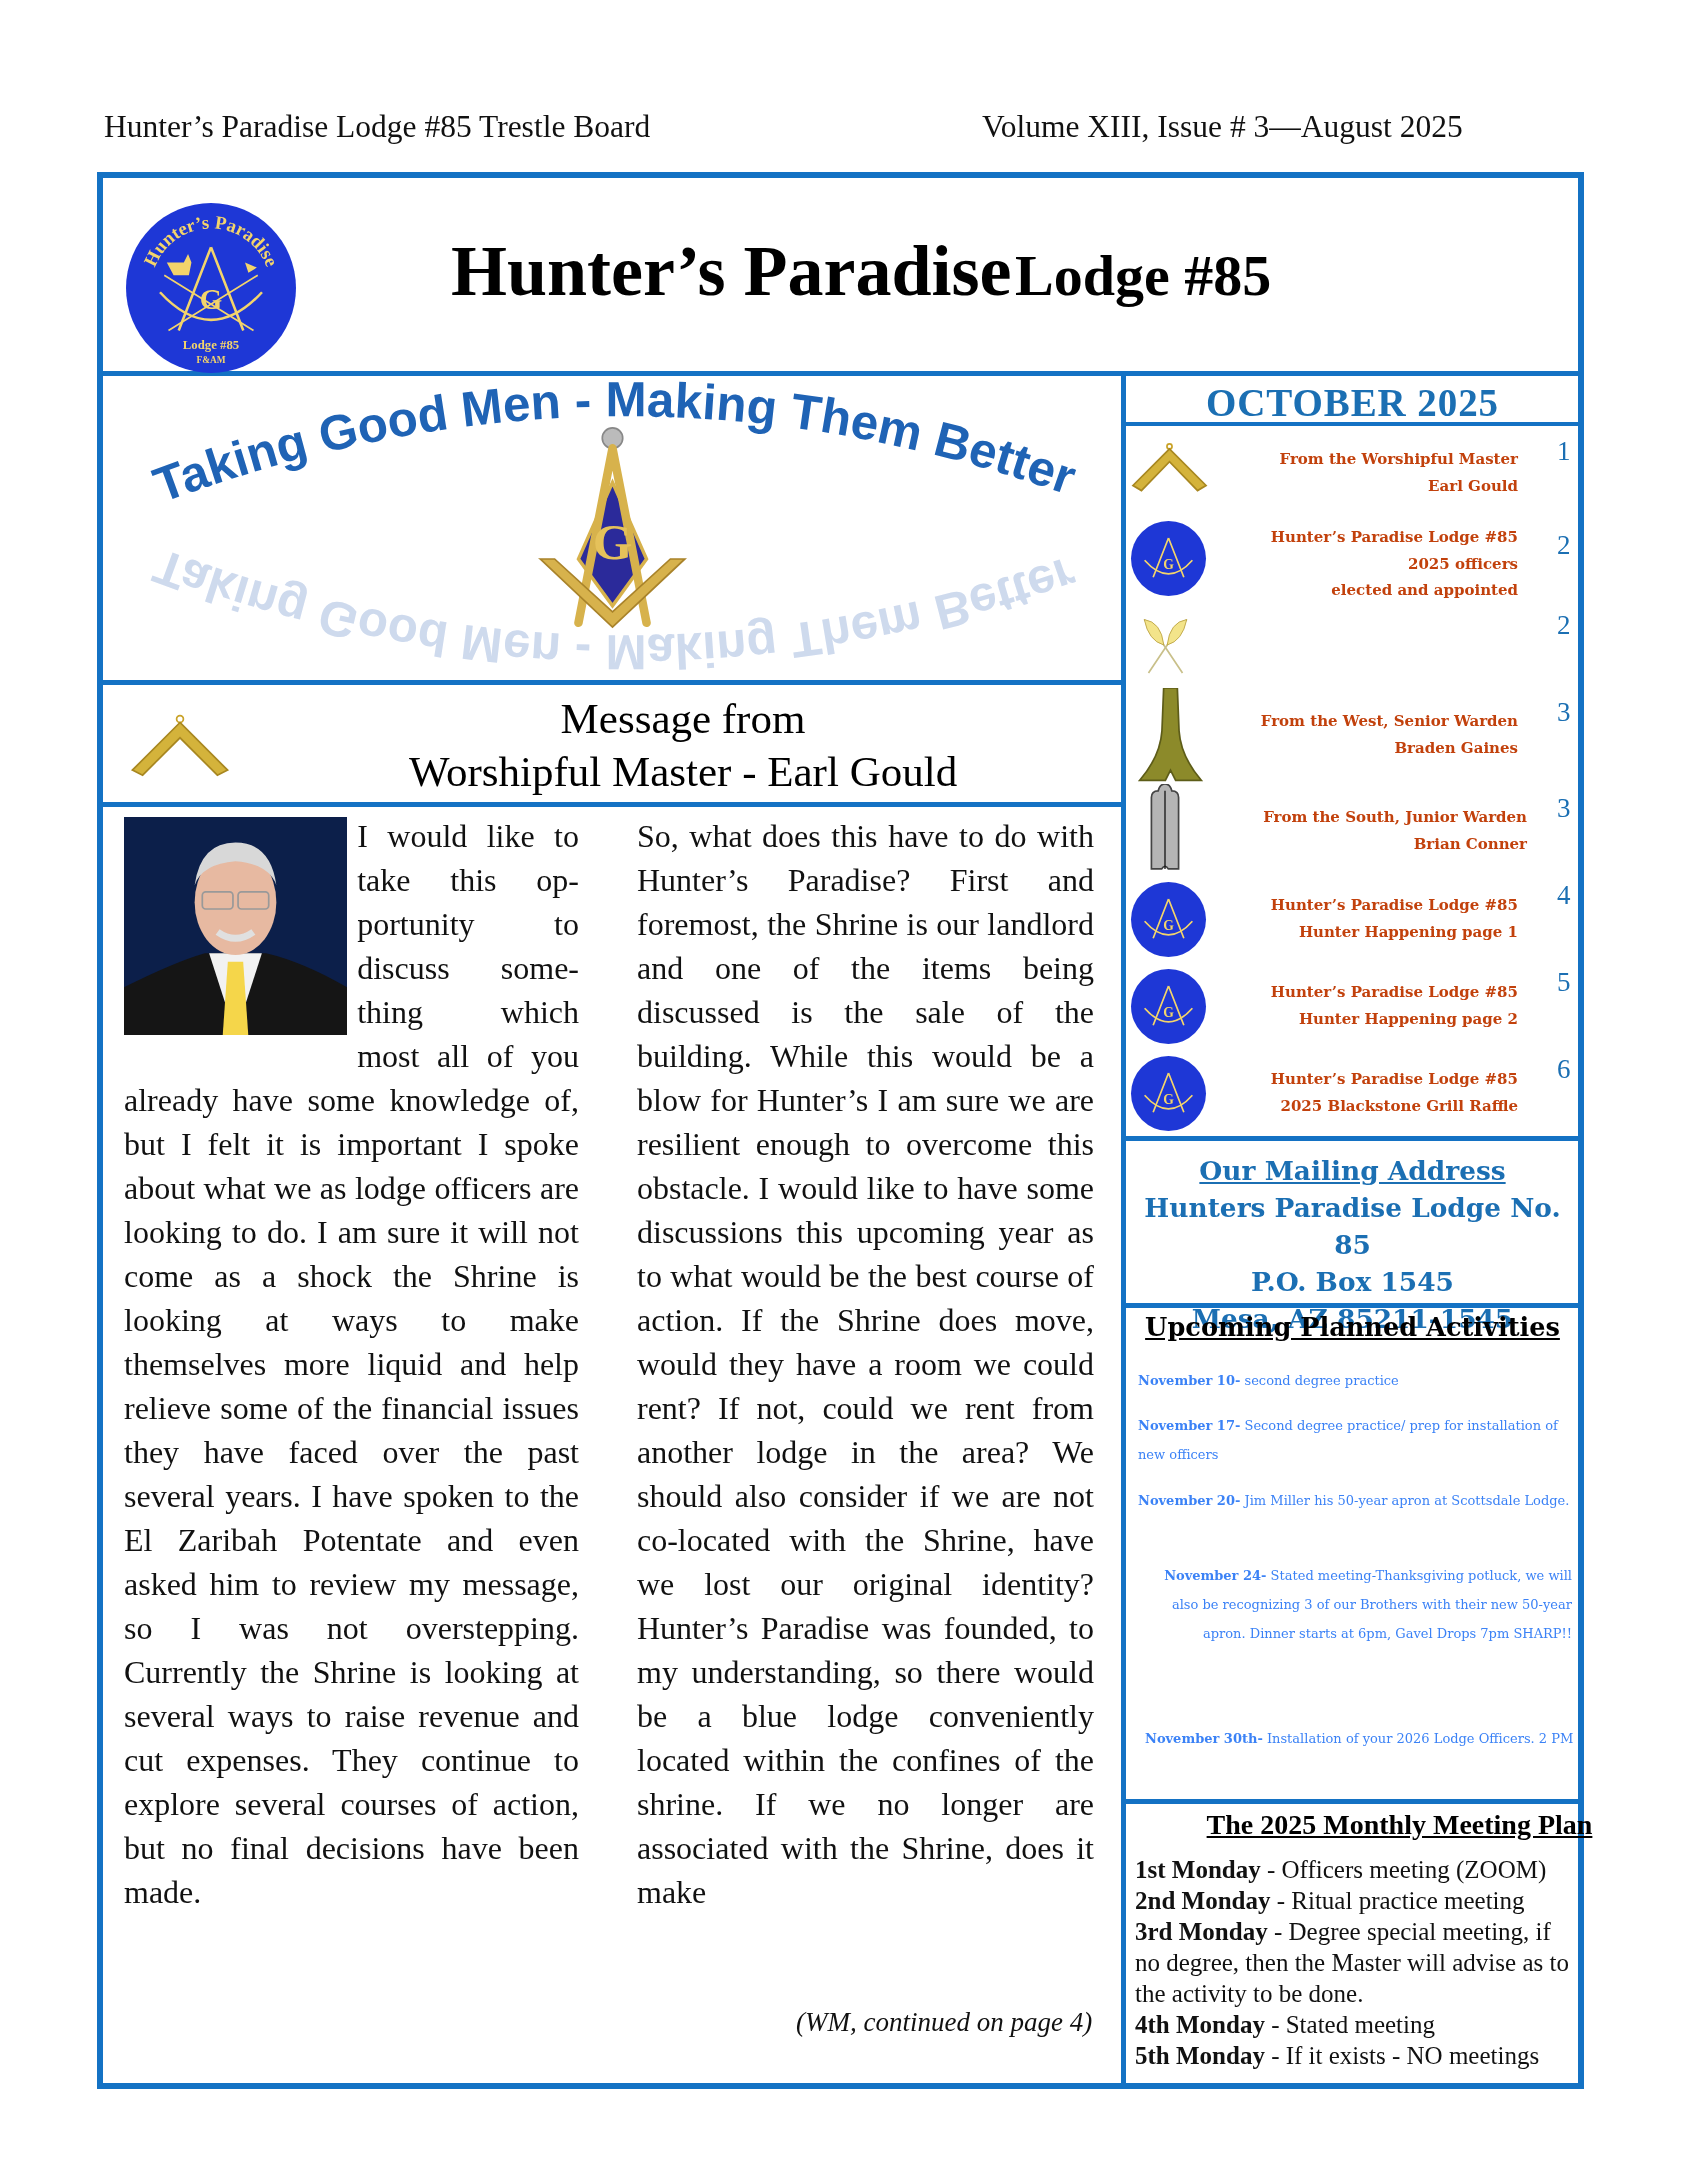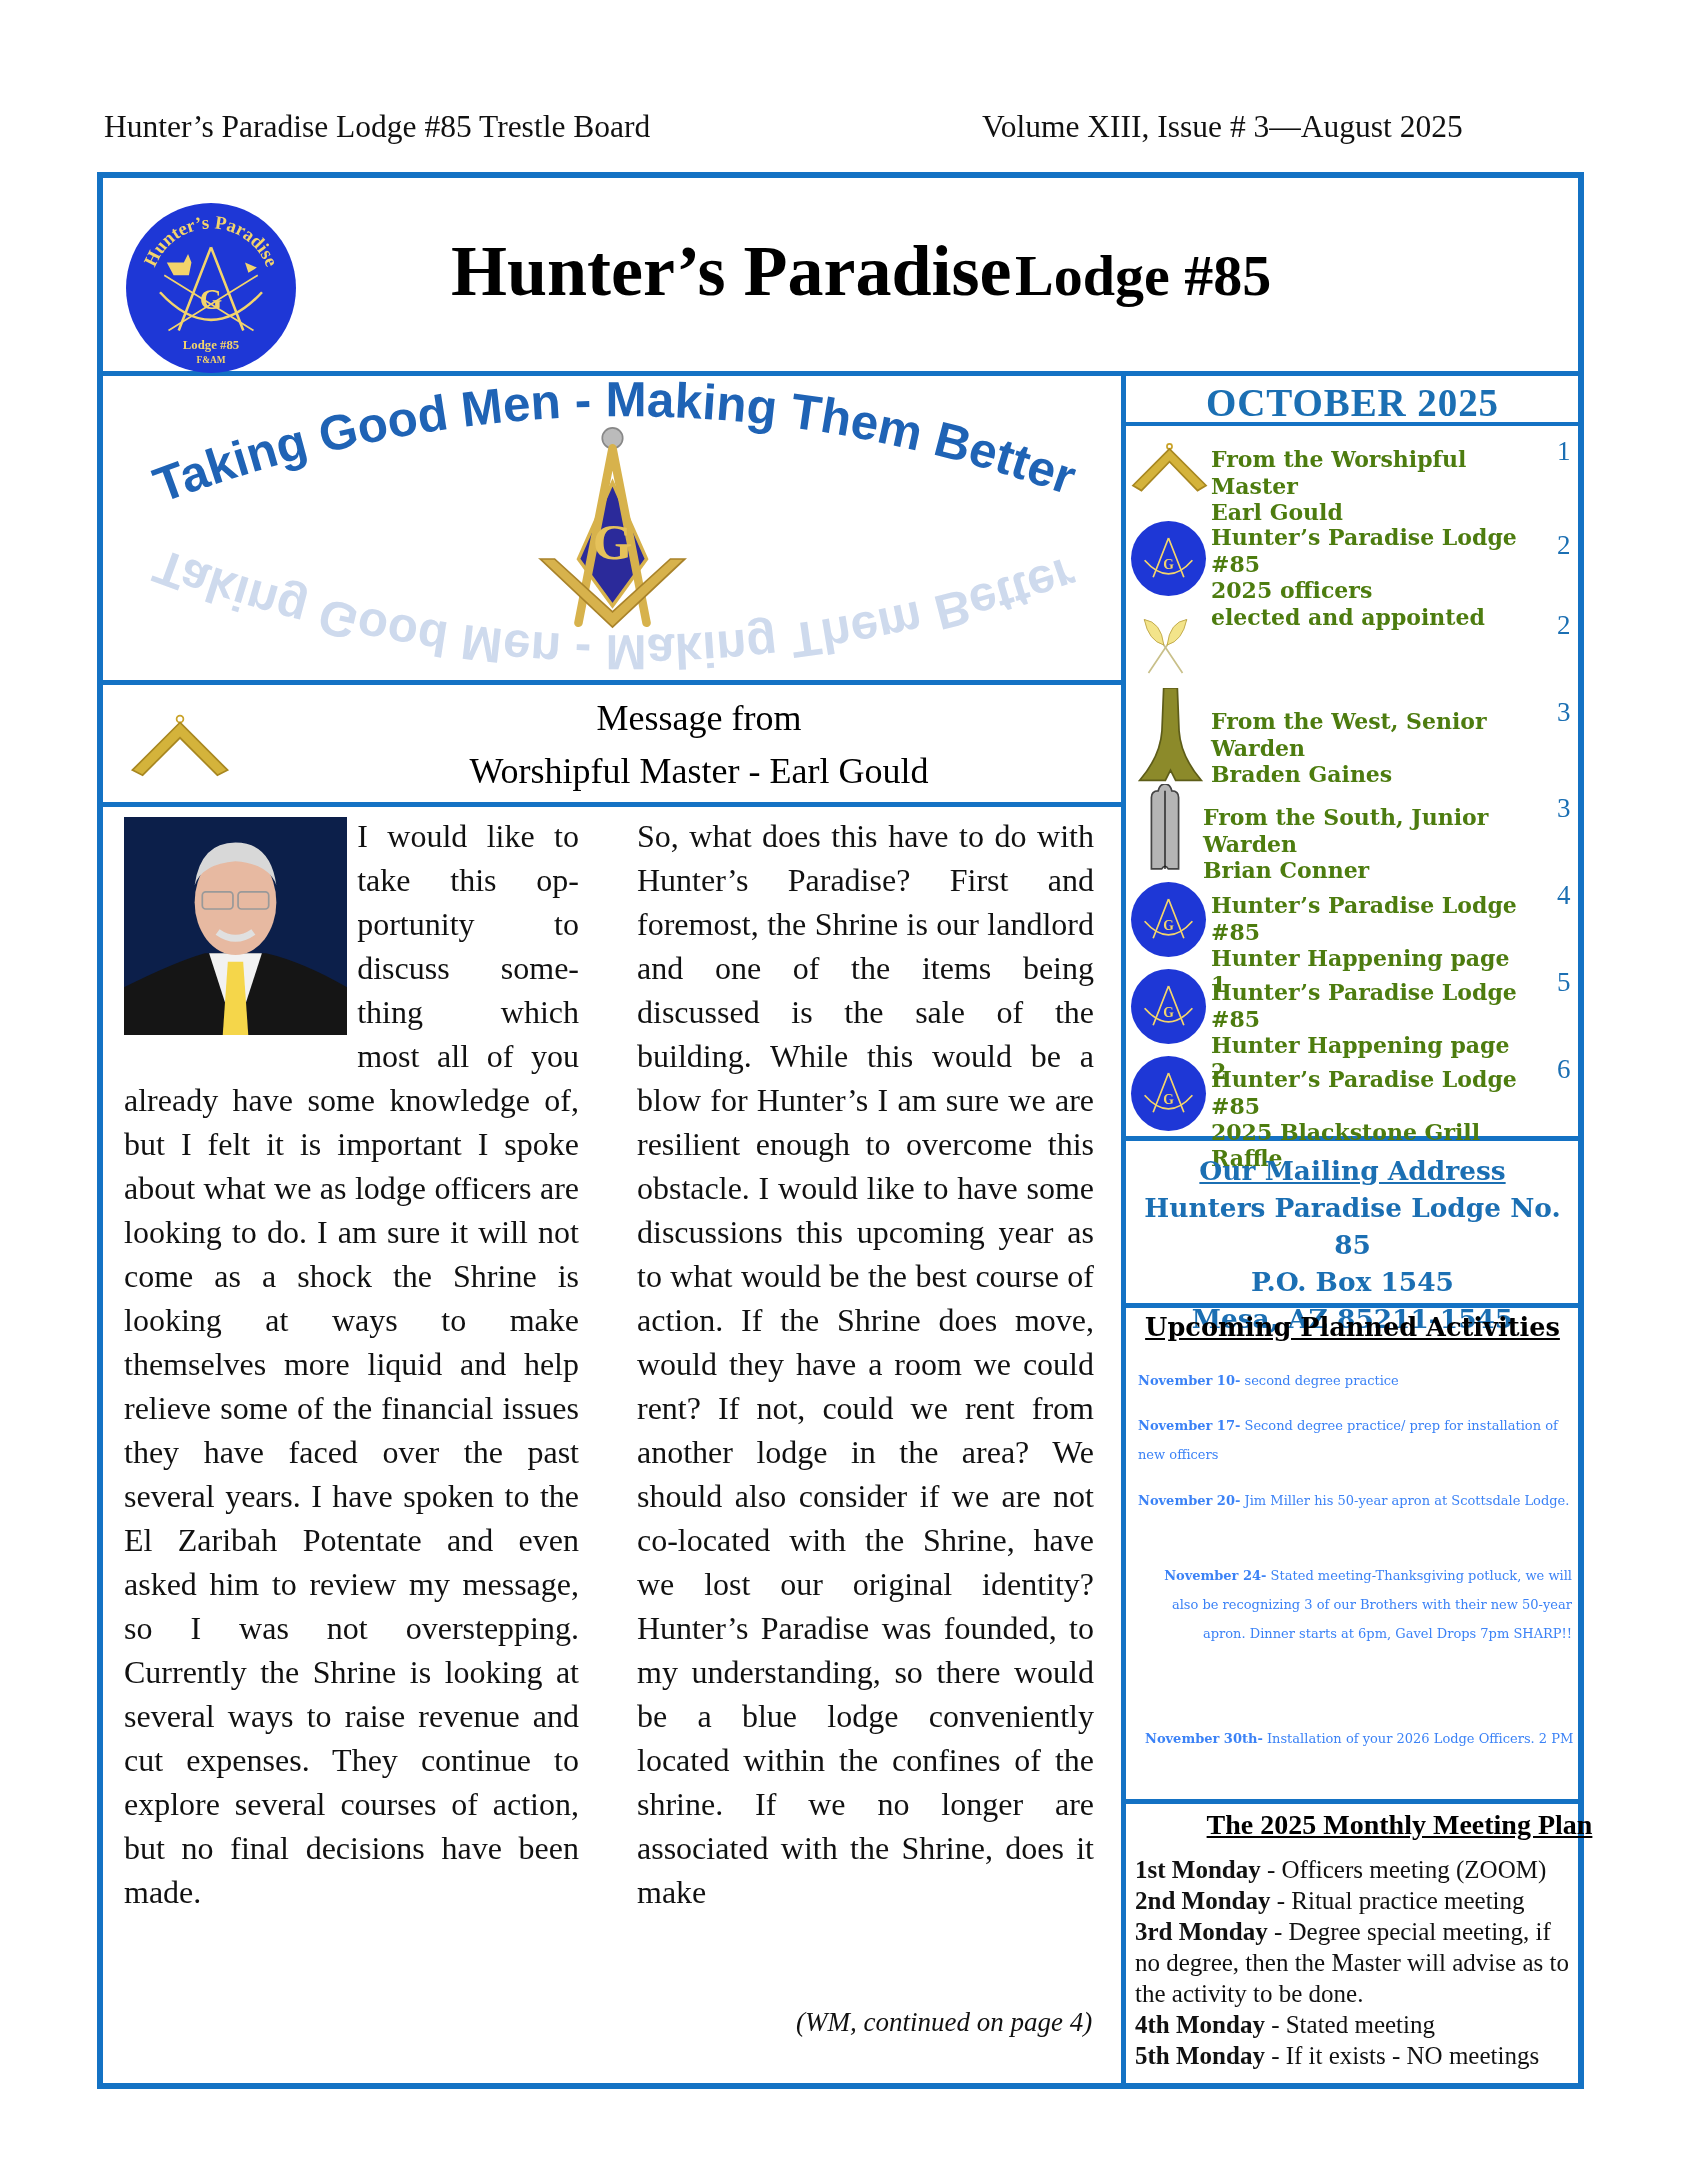--- a/index.html
+++ b/index.html
@@ -9,28 +9,28 @@
   
   .frame { left:97px; top:172px; width:1487px; height:1917px; box-sizing:border-box; border:6.8px solid #1472c4; }
   .hline { background:#1472c4; height:5.1px; }
   .vline { background:#1472c4; width:5.1px; }
   .title { left:451px; top:230px; font-family:"Liberation Serif", serif; font-weight:bold; color:#000; white-space:nowrap; }
   .title .big { font-size:72px; }
   .title .small { font-size:58px; }
   .logo-circle { border-radius:50%; background:#1e37d6; overflow:hidden; }
   .banner-text { font-family:"Liberation Sans", sans-serif; font-weight:bold; font-size:58px; fill:#1f63b5; }
   .banner-reflect { font-family:"Liberation Sans", sans-serif; font-weight:bold; font-size:58px; fill:#c9d6ec; }
-  .msg-head { left:290px; top:692px; width:818px; text-align:center; font-family:"Liberation Serif", serif; font-size:36px; line-height:53px; color:#000; }
+  .msg-head { left:274px; top:692px; width:818px; text-align:center; font-family:"Liberation Serif", serif; font-size:43px; line-height:53px; color:#000; }
   .col { font-family:"Liberation Serif", serif; font-size:32px; line-height:44px; text-align:justify; color:#111; hyphens:manual; }
   .col p { margin:0; }
   .photo { float:left; width:223px; height:218px; margin:3.4px 10.2px 5.1px 0; background:#0b1a3a; position:relative; overflow:hidden; }
   .contd { font-family:"Liberation Serif", serif; font-style:italic; font-size:27px; color:#111; }
   .oct { left:1126px; top:380px; width:453px; text-align:center; font-family:"Liberation Serif", serif; font-weight:bold; font-size:39px; color:#1b6fb3; letter-spacing:0.9px; }
   .toc-item { position:absolute; left:1126px; width:453px; }
-  .toc-text { position:absolute; left:85px; width:307px; text-align:left; font-family:"DejaVu Serif", serif; font-weight:bold; font-size:22px; line-height:26.4px; color:#4d7c0f; }
+  .toc-text { position:absolute; left:85px; width:307px; text-align:right; font-family:"DejaVu Serif", serif; font-weight:bold; font-size:15px; line-height:26.4px; color:#c2410c; }
   .toc-page { position:absolute; right:8.5px; font-family:"Liberation Serif", serif; font-size:27px; color:#1b6fb3; }
   .toc-icon { position:absolute; left:5.1px; }
   .addr { left:1126px; top:1152px; width:453px; text-align:center; font-family:"DejaVu Serif", serif; font-weight:bold; font-size:26.4px; line-height:37px; color:#1b6fb3; }
   .addr .u { text-decoration:underline; }
   .act-title { left:1126px; top:1312px; width:453px; text-align:center; font-family:"DejaVu Serif", serif; font-weight:bold; font-size:25.6px; text-decoration:underline; color:#000; }
   .act { left:1138px; width:434px; font-family:"DejaVu Serif", serif; font-size:13px; line-height:29px; color:#3b82f6; }
   .act b { font-weight:bold; }
   .plan-title { left:1126px; top:1809px; width:453px; text-align:center; font-family:"Liberation Serif", serif; font-weight:bold; font-size:28px; text-decoration:underline; color:#000;margin-left:47px; }
   .plan { left:1135px; top:1854px; width:443px; font-family:"Liberation Serif", serif; font-size:25px; line-height:31px; color:#111; }
   .plan div b { font-weight:bold; }

